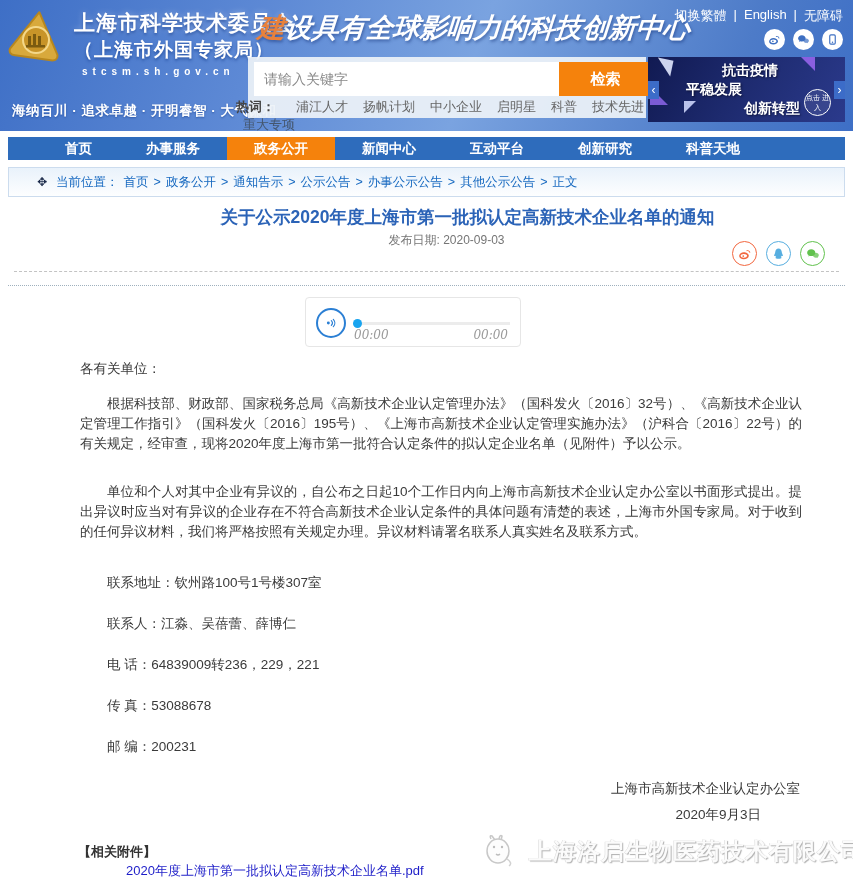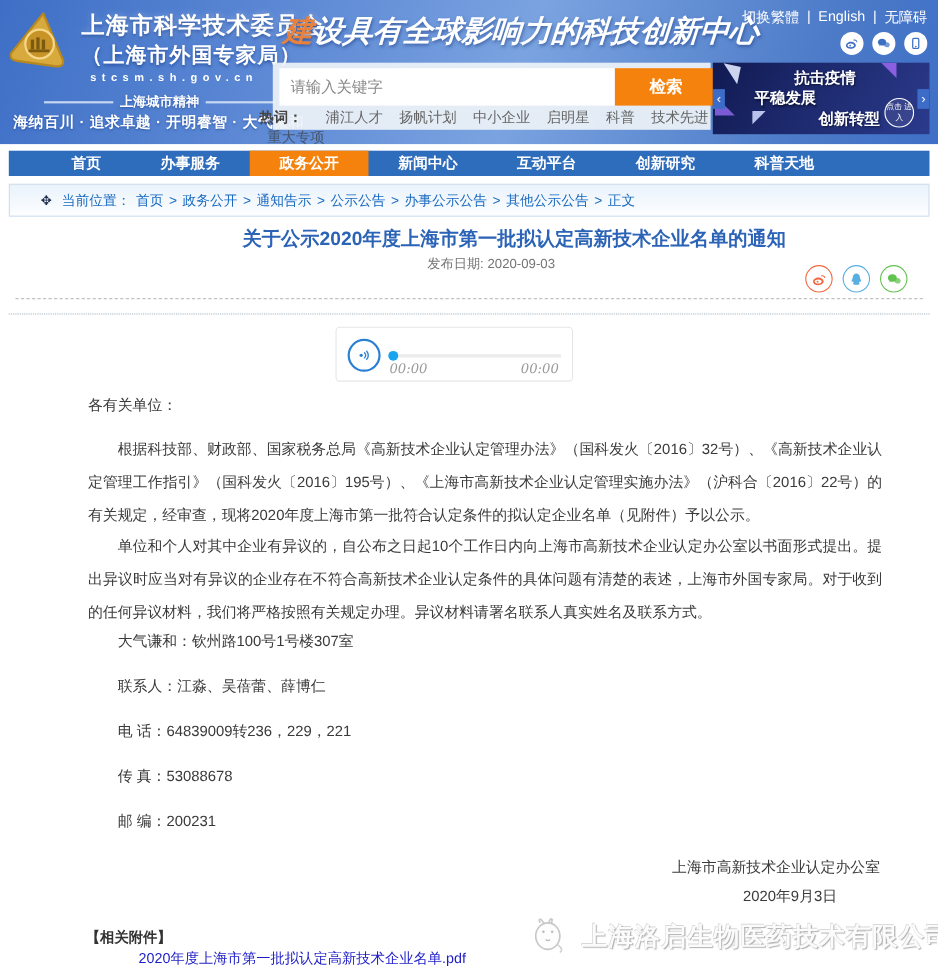--- a/index.html
+++ b/index.html
@@ -111,21 +111,21 @@
     border:2px solid #2b7fd4; display:flex; align-items:center; justify-content:center; cursor:pointer; }
   .audio-dot { position:absolute; left:47px; top:21px; width:9px; height:9px; border-radius:50%;
     background:#18a4ef; cursor:pointer; }
   .audio-track { position:absolute; left:52px; top:24px; width:152px; height:3px; background:#ececec; }
   .audio-time { position:absolute; top:30px; font-size:12px; font-style:italic; color:#9a9a9a;
     font-family:"DejaVu Serif","Liberation Serif",serif; }
   .at-cur { left:48px; } .at-tot { right:12px; }
 
   
   .salutation { left:80px; top:360px; font-size:13.5px; color:#3a3a3a; }
-  .para { left:80px; width:722px; font-size:13.5px; color:#3a3a3a; line-height:30px;
+  .para { left:80px; width:722px; font-size:13.5px; color:#3a3a3a; line-height:20px;
     text-indent:2em; text-align:justify; }
   .p1 { top:394px; } .p2 { top:482px; }
   .contact { left:80px; font-size:13.5px; color:#3a3a3a; text-indent:2em; }
   .c0 { top:574px; } .c1 { top:615px; } .c2 { top:656px; } .c3 { top:697px; } .c4 { top:738px; }
   .sign-org { right:53px; top:780px; font-size:13.5px; color:#3a3a3a; }
   .sign-date { right:92px; top:806px; font-size:13.5px; color:#3a3a3a; }
 
   
   .watermark { left:483px; top:833px; display:flex; align-items:center; gap:8px; pointer-events:none; }
   .wm-text { font-size:23px; font-weight:bold; letter-spacing:1px; color:#fbfbfb;
@@ -148,25 +148,20 @@
       <rect x="25" y="26" width="3" height="11" fill="#7a5a10"></rect>
       <rect x="30" y="28" width="3" height="9" fill="#7a5a10"></rect>
       <rect x="18" y="37" width="19" height="2.5" fill="#7a5a10"></rect>
     </svg>
   </div>
 
   <div class="abs site-title">上海市科学技术委员会</div>
   <div class="abs site-subtitle">（上海市外国专家局）</div>
   <div class="abs site-domain">stcsm.sh.gov.cn</div>
 
-  <div class="abs spirit-row">
-    <div class="spirit-line"></div>
-    <div class="spirit-text">上海城市精神</div>
-    <div class="spirit-line"></div>
-  </div>
   <div class="abs motto">海纳百川 · 追求卓越 · 开明睿智 · 大气谦和</div>
 
   <div class="abs slogan"><span class="accent">建</span><span>设具有全球影响力的科技创新中心</span></div>
 
   <div class="abs lang-row">
     <span>切换繁體</span>
     <span>|</span>
     <span>English</span>
     <span>|</span>
     <span>无障碍</span>
@@ -287,21 +282,21 @@
   <div class="audio-track"></div>
   <div class="audio-dot"></div>
   <div class="audio-time at-cur">00:00</div>
   <div class="audio-time at-tot">00:00</div>
 </div>
 
 <div class="abs salutation">各有关单位：</div>
 <div class="abs para p1">根据科技部、财政部、国家税务总局《高新技术企业认定管理办法》（国科发火〔2016〕32号）、《高新技术企业认定管理工作指引》（国科发火〔2016〕195号）、《上海市高新技术企业认定管理实施办法》（沪科合〔2016〕22号）的有关规定，经审查，现将2020年度上海市第一批符合认定条件的拟认定企业名单（见附件）予以公示。</div>
 <div class="abs para p2">单位和个人对其中企业有异议的，自公布之日起10个工作日内向上海市高新技术企业认定办公室以书面形式提出。提出异议时应当对有异议的企业存在不符合高新技术企业认定条件的具体问题有清楚的表述，上海市外国专家局。对于收到的任何异议材料，我们将严格按照有关规定办理。异议材料请署名联系人真实姓名及联系方式。</div>
 
-<div class="abs contact c0">大气谦和：钦州路100号1号楼307室</div>
+<div class="abs contact c0">联系地址：钦州路100号1号楼307室</div>
 <div class="abs contact c1">联系人：江淼、吴蓓蕾、薛博仁</div>
 <div class="abs contact c2">电 话：64839009转236，229，221</div>
 <div class="abs contact c3">传 真：53088678</div>
 <div class="abs contact c4">邮 编：200231</div>
 
 <div class="abs sign-org">上海市高新技术企业认定办公室</div>
 <div class="abs sign-date">2020年9月3日</div>
 
 <div class="abs watermark">
   <svg width="38" height="36" viewBox="0 0 38 36">

